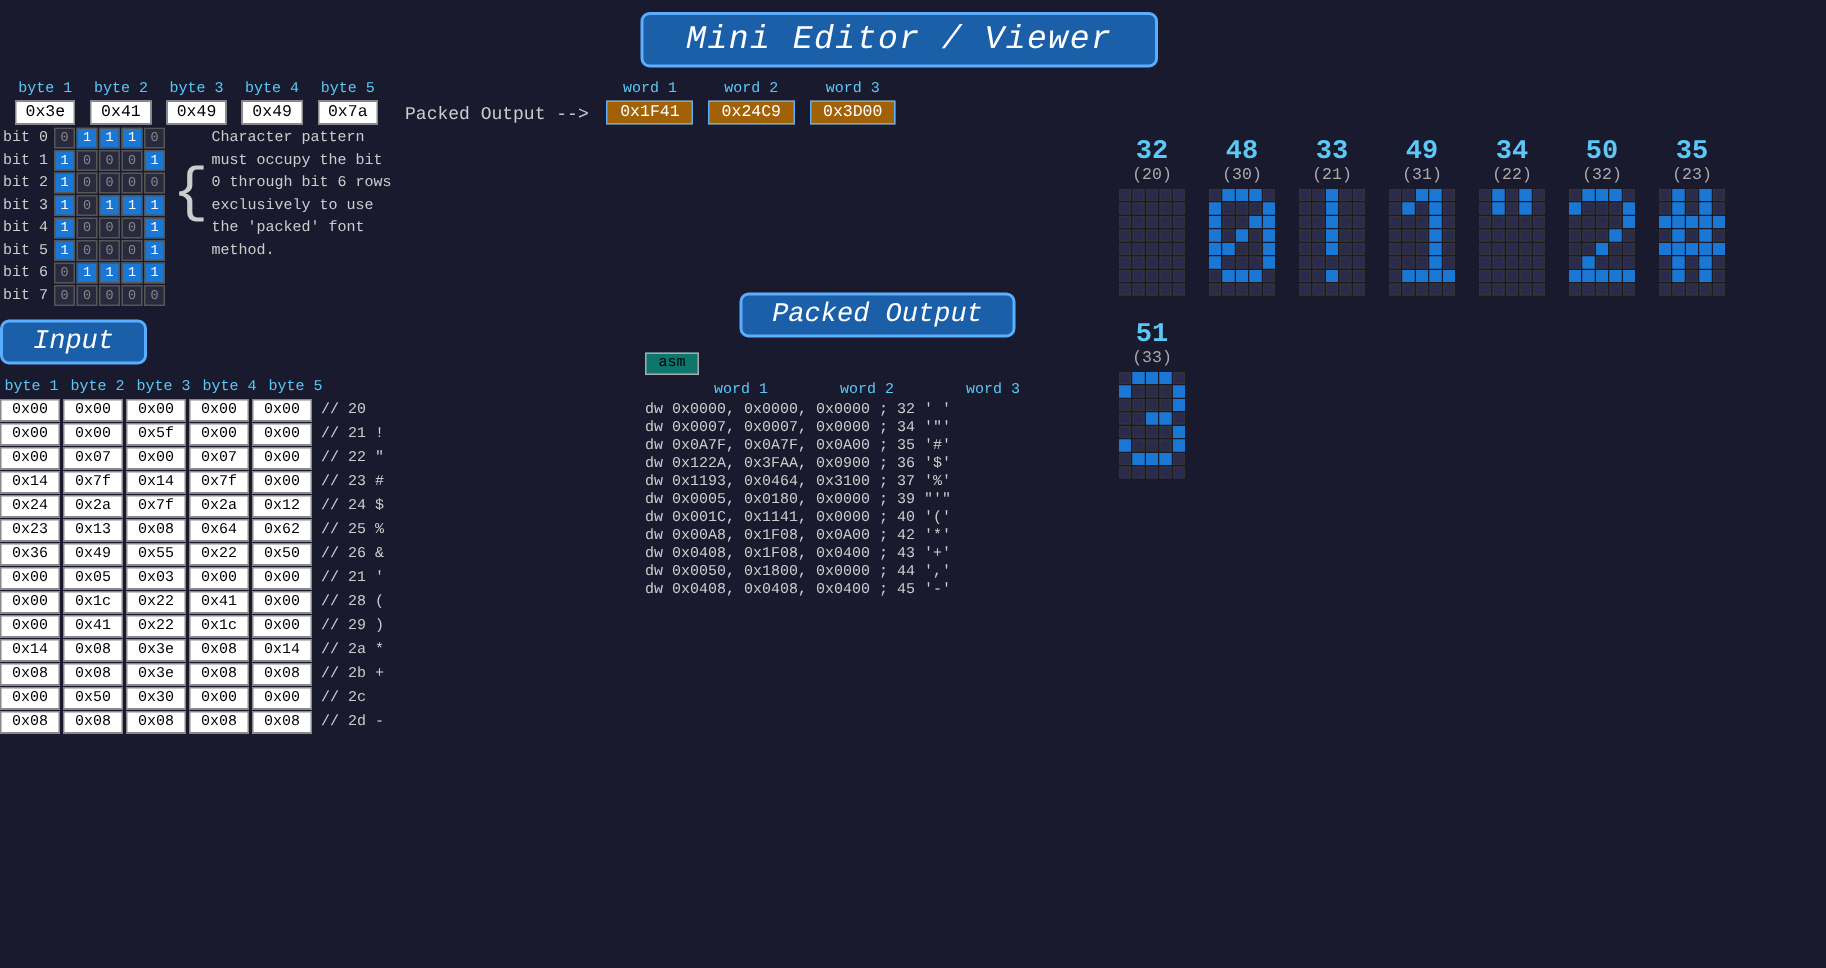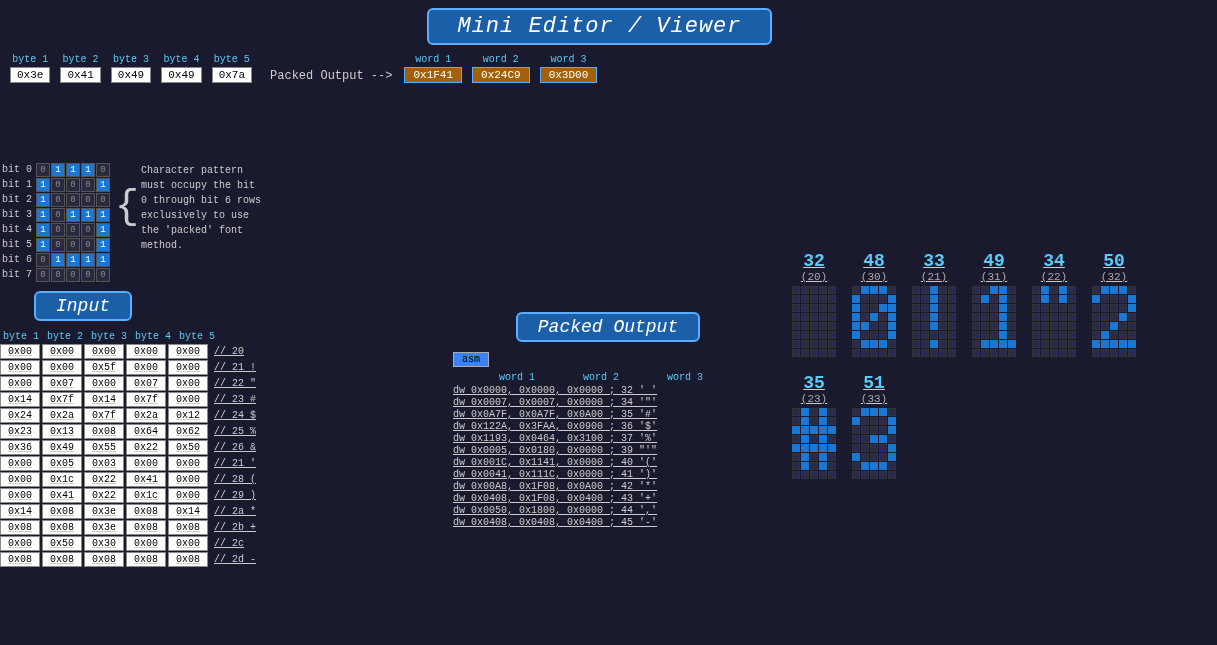--- a/index.html
+++ b/index.html
@@ -203,21 +203,21 @@
       font-size: 10px;
       text-align: center;
       width: 40px;
     }
     .comment-cell {
       color: #ccc;
       font-size: 10px;
       padding-left: 4px;
     }
     .asm-tab {
-      background: #3b82f6;
+      background: #0f766e;
       color: #000;
       border: 1px solid #aaa;
       padding: 1px 8px;
       font-size: 10px;
       display: inline-block;
       margin-bottom: 3px;
     }
     .output-col-header {
       color: #5bc8f5;
       font-size: 10px;
@@ -233,31 +233,29 @@
     }
     .bit-section {
       display: flex;
       flex-direction: column;
     }
 
     
     .data-scroll {
       overflow-y: auto;
       max-height: 230px;
-      text-decoration: underline;
     }
     .data-scroll::-webkit-scrollbar { width: 4px; }
     .data-scroll::-webkit-scrollbar-thumb { background: #5aadff; }
 
     .full-content {
       display: flex;
       flex: 1;
-      gap: 23px;
+      gap: 0;
       overflow: hidden;
-      align-items: center;
     }
 
     .left-section {
       display: flex;
       flex-direction: column;
       min-width: 430px;
     }
 
     .bit-and-annotation {
       display: flex;
@@ -424,21 +422,21 @@
               <div class="bit-cell off">0</div>
             </div>
           </div>
 
         <div class="annotation">
           <span class="annotation-bracket">{</span>
           <span class="annotation-text">Character pattern must occupy the bit 0 through bit 6 rows exclusively to use the 'packed' font method.</span>
         </div>
       </div>
 
-      <div style="margin-bottom:4px;padding-left:34px;">
+      <div style="margin-bottom:4px;">
         <div class="input-label-box">Input</div>
       </div>
 
       <div>
         <div class="input-panel-header" id="input-header" style="display:flex; gap:2px; margin-bottom:2px;">
             <span class="col-header byte-col">byte 1</span>
             <span class="col-header byte-col">byte 2</span>
             <span class="col-header byte-col">byte 3</span>
             <span class="col-header byte-col">byte 4</span>
             <span class="col-header byte-col">byte 5</span>
@@ -579,30 +577,29 @@
         </div>
 
       <div class="data-scroll" id="output-rows-container">
           <div class="output-data-row" style="font-family: &quot;Courier New&quot;, monospace; font-size: 10px; color: rgb(204, 204, 204);">dw 0x0000, 0x0000, 0x0000 ; 32 ' '</div>
           <div class="output-data-row" style="font-family: &quot;Courier New&quot;, monospace; font-size: 10px; color: rgb(204, 204, 204);">dw 0x0007, 0x0007, 0x0000 ; 34 '"'</div>
           <div class="output-data-row" style="font-family: &quot;Courier New&quot;, monospace; font-size: 10px; color: rgb(204, 204, 204);">dw 0x0A7F, 0x0A7F, 0x0A00 ; 35 '#'</div>
           <div class="output-data-row" style="font-family: &quot;Courier New&quot;, monospace; font-size: 10px; color: rgb(204, 204, 204);">dw 0x122A, 0x3FAA, 0x0900 ; 36 '$'</div>
           <div class="output-data-row" style="font-family: &quot;Courier New&quot;, monospace; font-size: 10px; color: rgb(204, 204, 204);">dw 0x1193, 0x0464, 0x3100 ; 37 '%'</div>
           <div class="output-data-row" style="font-family: &quot;Courier New&quot;, monospace; font-size: 10px; color: rgb(204, 204, 204);">dw 0x0005, 0x0180, 0x0000 ; 39 "'"</div>
           <div class="output-data-row" style="font-family: &quot;Courier New&quot;, monospace; font-size: 10px; color: rgb(204, 204, 204);">dw 0x001C, 0x1141, 0x0000 ; 40 '('</div>
-          <div class="output-data-row" style="font-family: &quot;Courier New&quot;, monospace; font-size: 10px; color: rgb(204, 204, 204);">dw 0x0041, 0x111C, 0x0000 ; 41 ')'</div>
           <div class="output-data-row" style="font-family: &quot;Courier New&quot;, monospace; font-size: 10px; color: rgb(204, 204, 204);">dw 0x00A8, 0x1F08, 0x0A00 ; 42 '*'</div>
           <div class="output-data-row" style="font-family: &quot;Courier New&quot;, monospace; font-size: 10px; color: rgb(204, 204, 204);">dw 0x0408, 0x1F08, 0x0400 ; 43 '+'</div>
           <div class="output-data-row" style="font-family: &quot;Courier New&quot;, monospace; font-size: 10px; color: rgb(204, 204, 204);">dw 0x0050, 0x1800, 0x0000 ; 44 ','</div>
           <div class="output-data-row" style="font-family: &quot;Courier New&quot;, monospace; font-size: 10px; color: rgb(204, 204, 204);">dw 0x0408, 0x0408, 0x0400 ; 45 '-'</div>
         </div>
     </div>
 
     <div class="char-grid-section">
-      <div id="char-grids-container" style="display:flex; flex-wrap:wrap; gap:16px; padding: 6px; text-decoration: underline;">
+      <div id="char-grids-container" style="display:flex; flex-wrap:wrap; gap:16px; padding: 6px;">
           <div class="char-item">
             <div class="char-num">32</div>
             <div class="char-sub">(20)</div>
             <div class="pgrid">
               <div class="pc "></div>
               <div class="pc "></div>
               <div class="pc "></div>
               <div class="pc "></div>
               <div class="pc "></div>
               <div class="pc "></div>

